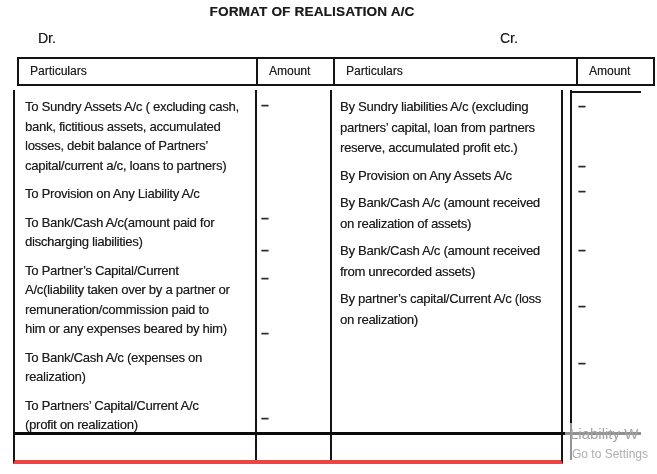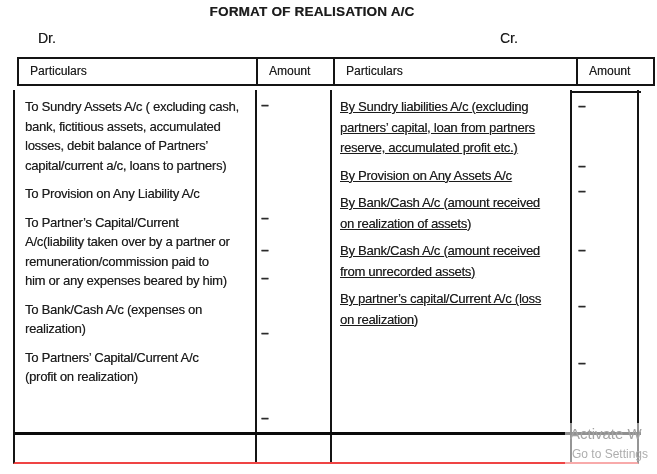--- a/index.html
+++ b/index.html
@@ -24,32 +24,32 @@
   .hcell {
     box-sizing:border-box; padding-left:11px; font-size:12px; line-height:24px;
   }
   .hc1 { width:239px; border-right:2px solid #141414; }
   .hc2 { width:77px;  border-right:2px solid #141414; }
   .hc3 { width:243px; border-right:2px solid #141414; }
   .hc4 { width:75px; }
 
   
   .tbody {
-    position:absolute; left:13px; top:90px; width:626px; height:374px;
+    position:absolute; left:13px; top:90px; width:550px; height:374px;
     box-sizing:border-box;
-    border-left:2px solid #141414; border-right:2px solid #141414; border-bottom:2px solid #ef4444;
+    border-left:2px solid #141414; border-right:2px solid #141414; border-bottom:4px solid #ef4444;
   }
   .vline { position:absolute; top:0; bottom:0; width:0; border-left:2px solid #141414; }
   .vl1 { left:240px; } .vl2 { left:315px; } .vl3 { left:555px; }
   .amt-top-border { position:absolute; left:555px; top:1px; width:71px; height:0; border-top:2px solid #141414; }
   .heavy-line { position:absolute; left:0; top:342px; width:626px; height:3px; background:#0a0a0a; }
 
   .col { position:absolute; top:0; box-sizing:border-box; }
   .col-debit  { left:0;     width:240px; padding:7px 2px 0 10px; }
-  .col-credit { left:317px; width:238px; padding:7px 2px 0 8px;text-decoration:underline; }
+  .col-credit { left:317px; width:238px; padding:7px 2px 0 8px; }
   .item {
     white-space:pre-line; font-size:13px; letter-spacing:-0.25px; overflow:hidden;
   }
   .col-debit  .item { line-height:19.5px; margin-bottom:9px; }
   .col-credit .item { line-height:20.5px; margin-bottom:7px; }
 
   .dash {
     position:absolute; font-size:14px; font-weight:700; line-height:18px; color:#2a2a2a;
   }
   .dash-debit  { left:246px; }
@@ -95,20 +95,22 @@
     <div class="vline vl3"></div>
     <div class="amt-top-border"></div>
     <div class="heavy-line"></div>
 
     <div class="col col-debit">
       <div class="item">To Sundry Assets A/c ( excluding cash,
 bank, fictitious assets, accumulated
 losses, debit balance of Partners’
 capital/current a/c, loans to partners)</div>
       <div class="item">To Provision on Any Liability A/c</div>
+      <div class="item">To Bank/Cash A/c(amount paid for
+discharging liabilities)</div>
       <div class="item">To Partner’s Capital/Current
 A/c(liability taken over by a partner or
 remuneration/commission paid to
 him or any expenses beared by him)</div>
       <div class="item">To Bank/Cash A/c (expenses on
 realization)</div>
       <div class="item">To Partners’ Capital/Current A/c
 (profit on realization)</div>
     </div>
 
@@ -134,16 +136,16 @@
 
     <span class="dash dash-credit cd1">–</span>
     <span class="dash dash-credit cd2">–</span>
     <span class="dash dash-credit cd3">–</span>
     <span class="dash dash-credit cd4">–</span>
     <span class="dash dash-credit cd5">–</span>
     <span class="dash dash-credit cd6">–</span>
   </div>
 
   <div class="wm-bg"></div>
-  <div class="wm1">Activate W</div>
+  <div class="wm1">Liability W</div>
   <div class="wm2">Go to Settings</div>
 
 </div>
 
 </body></html>

